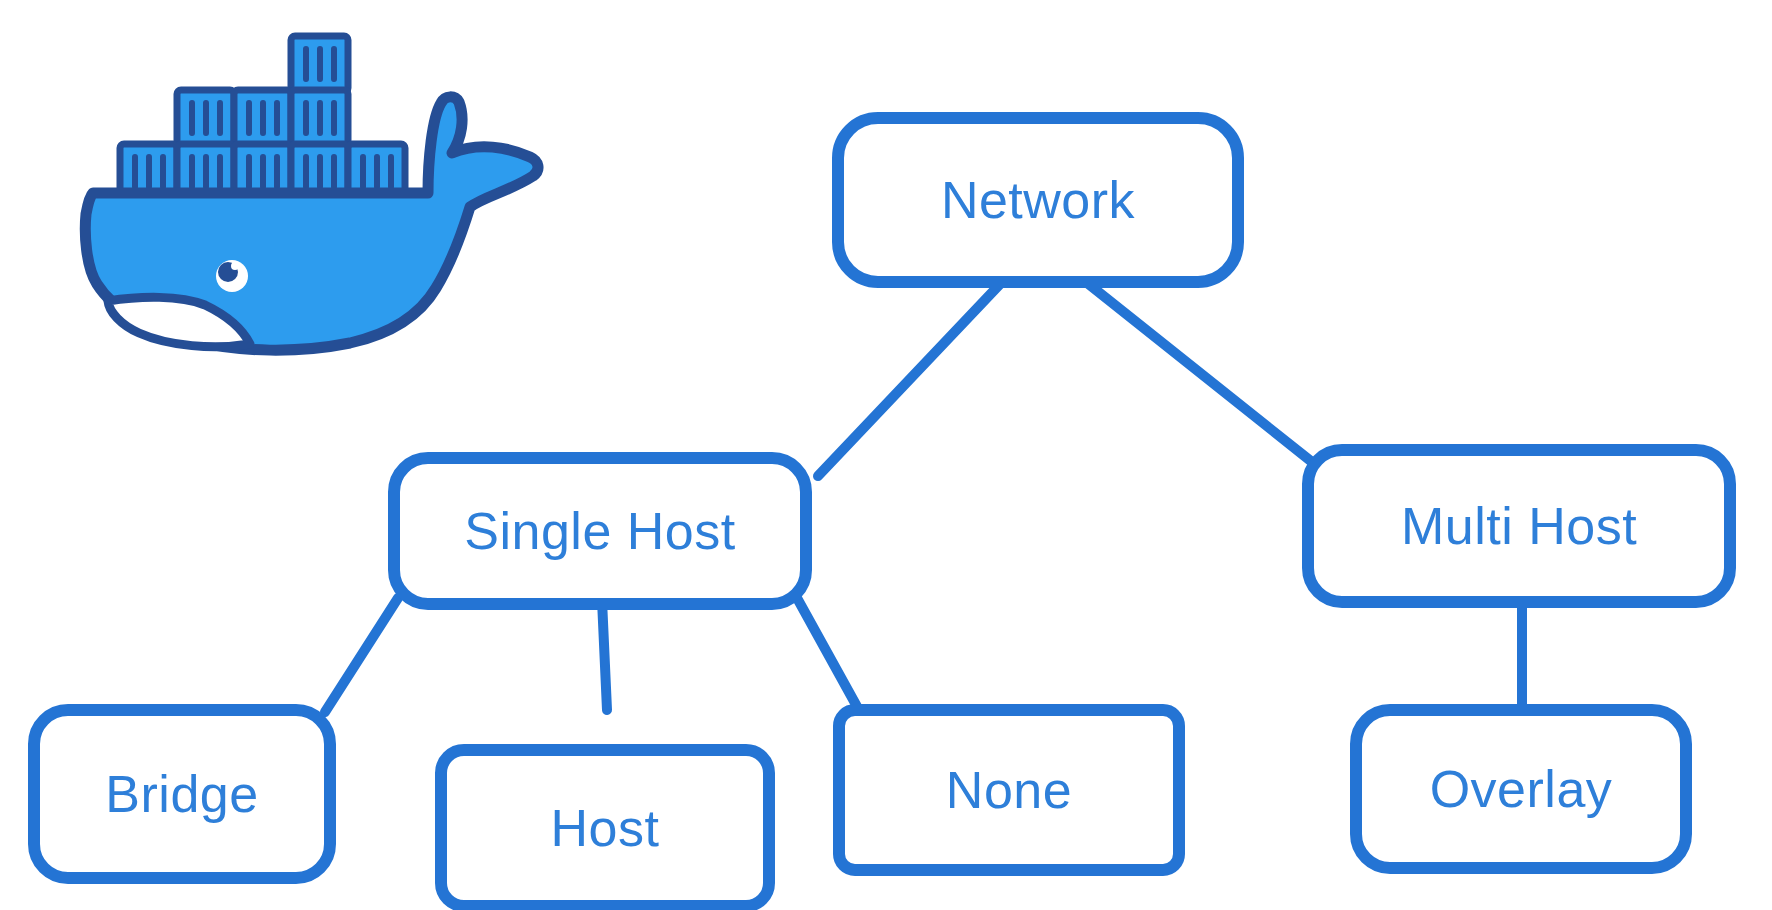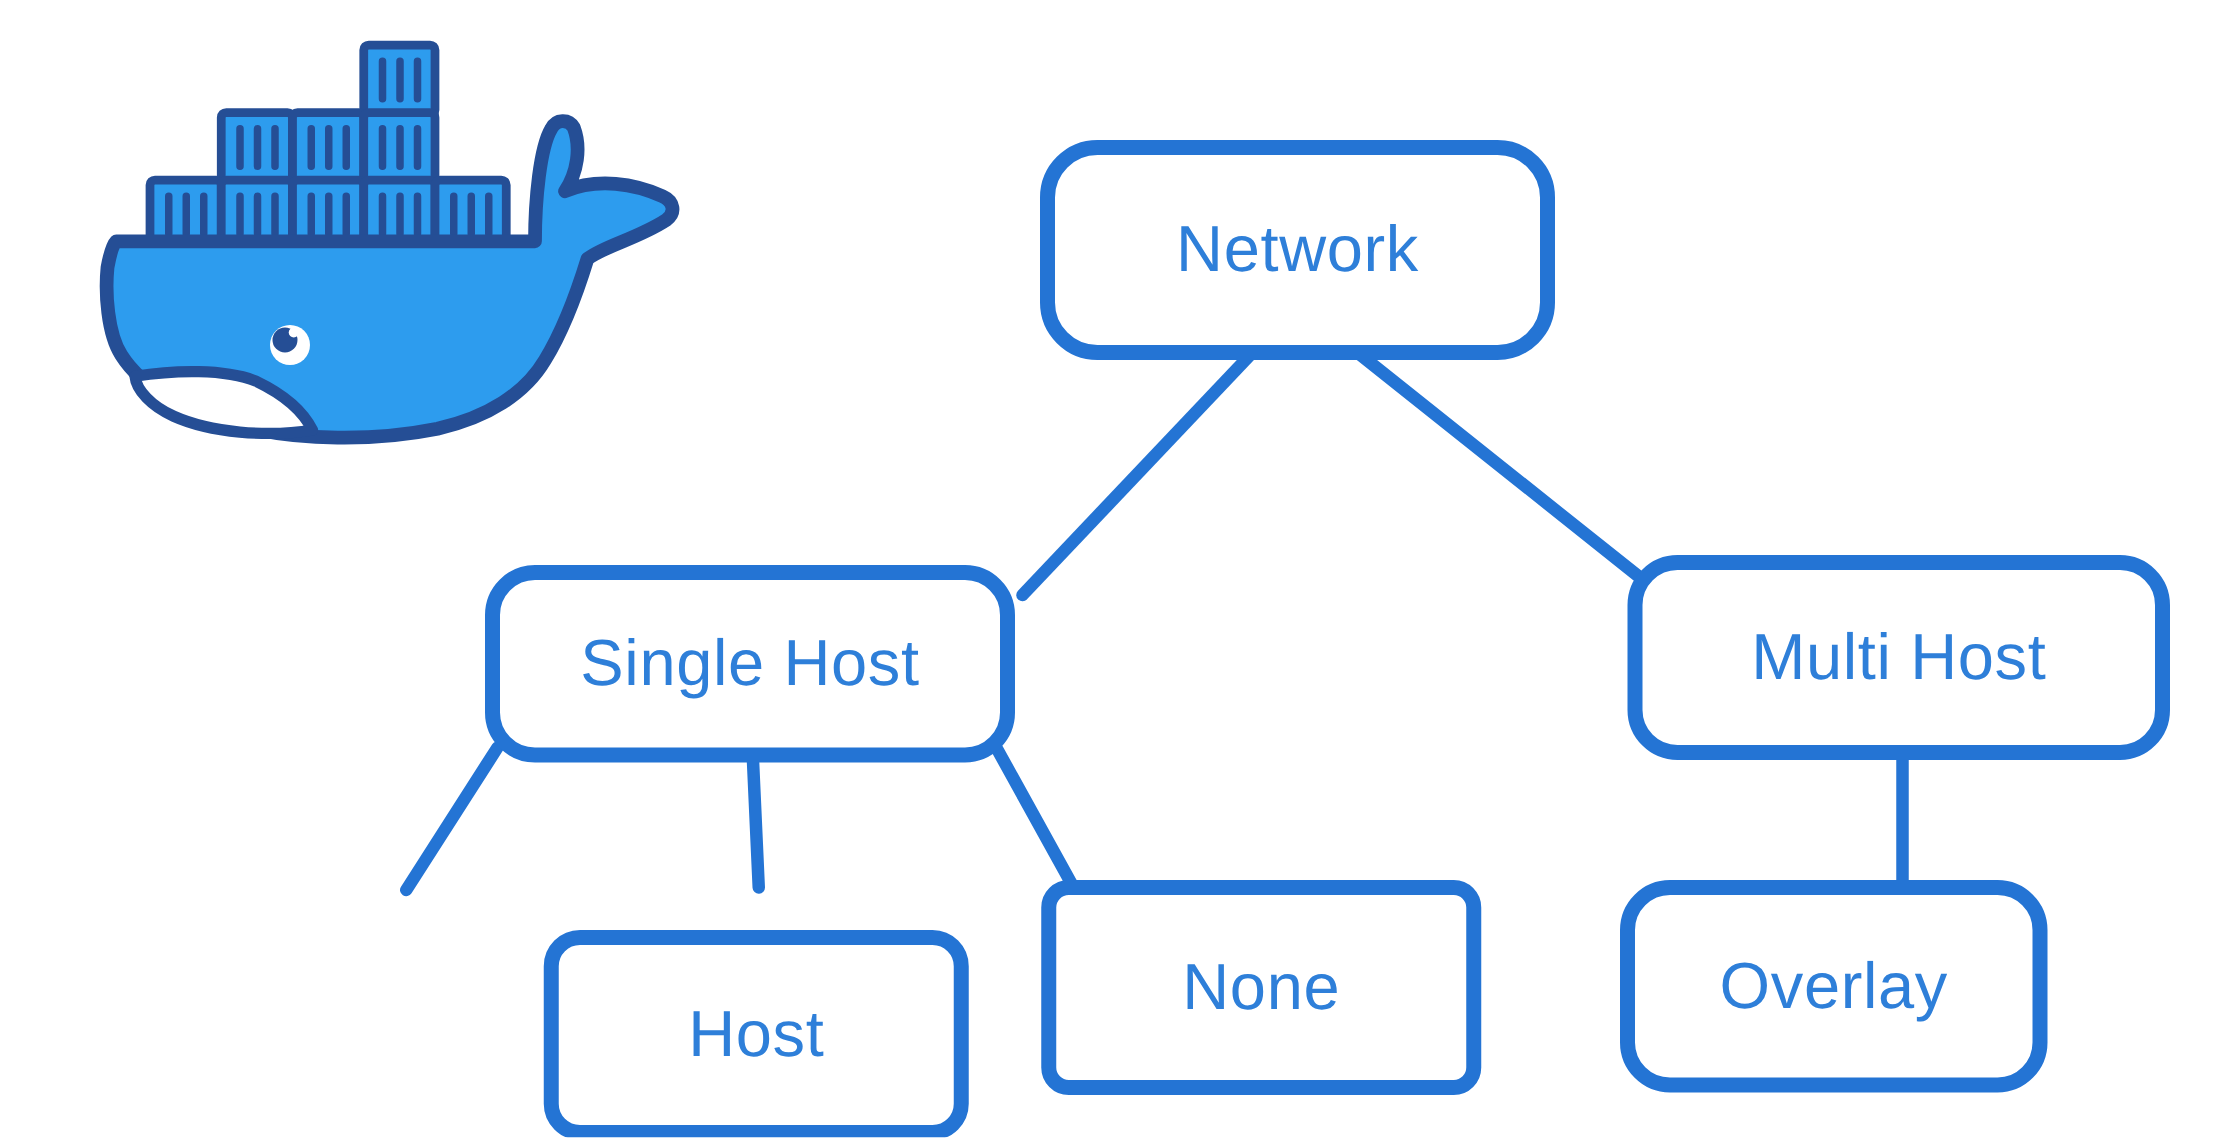--- a/index.html
+++ b/index.html
@@ -100,26 +100,29 @@
   </div>
 
   <div class="node" style="left:1302px;top:444px;width:434px;height:164px;border-radius:40px;">
     <span>Multi Host</span>
   </div>
 
   <div class="node" style="left:388px;top:452px;width:424px;height:158px;border-radius:40px;">
     <span>Single Host</span>
   </div>
 
+  <div class="node" style="left:28px;top:704px;width:308px;height:180px;border-radius:40px;">
+    <span>Bridge</span>
+  </div>
 
   <div class="node" style="left:435px;top:704px;width:340px;height:168px;border-radius:29px;margin-top:40px;">
     <span>Host</span>
   </div>
 
   <div class="node" style="left:833px;top:704px;width:352px;height:172px;border-radius:22px;">
     <span>None</span>
   </div>
 
-  <div class="node" style="left:1296px;top:704px;width:342px;height:170px;border-radius:40px;">
+  <div class="node" style="left:1350px;top:704px;width:342px;height:170px;border-radius:40px;">
     <span>Overlay</span>
   </div>
 
 </div>
 
 </body></html>

